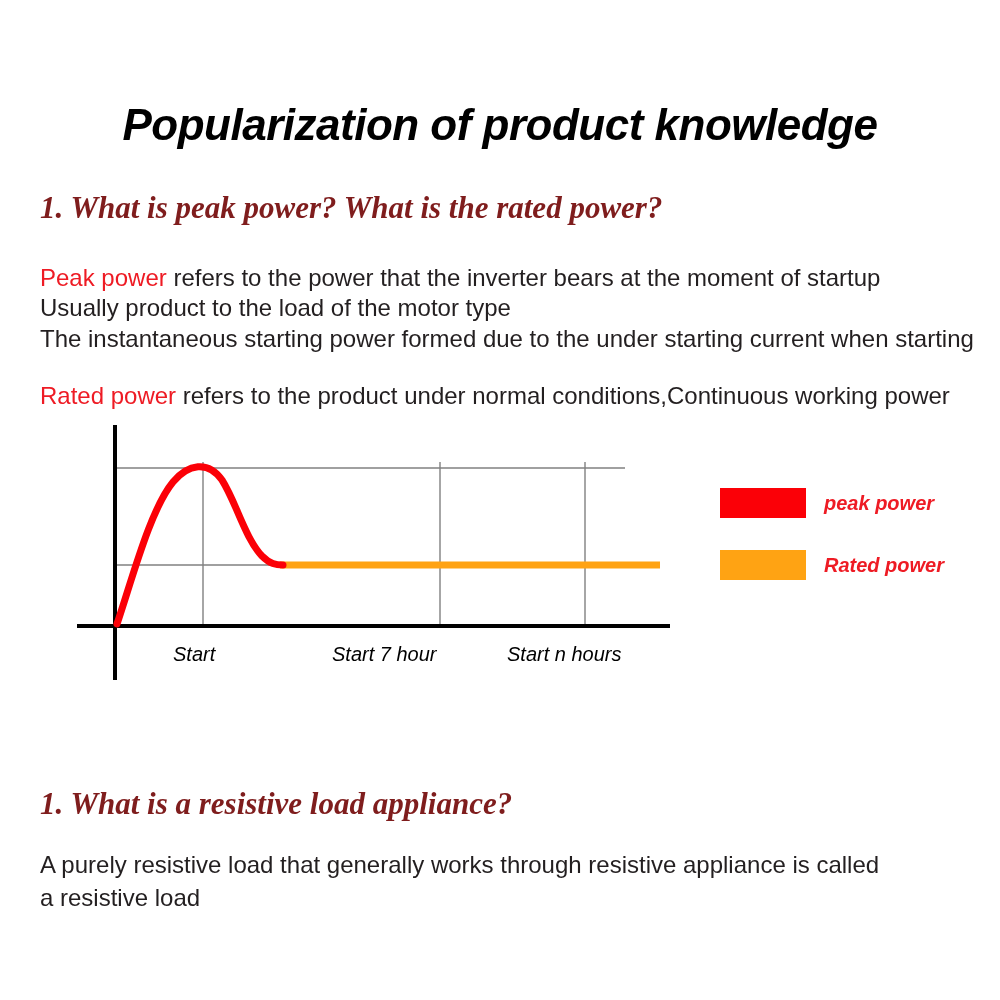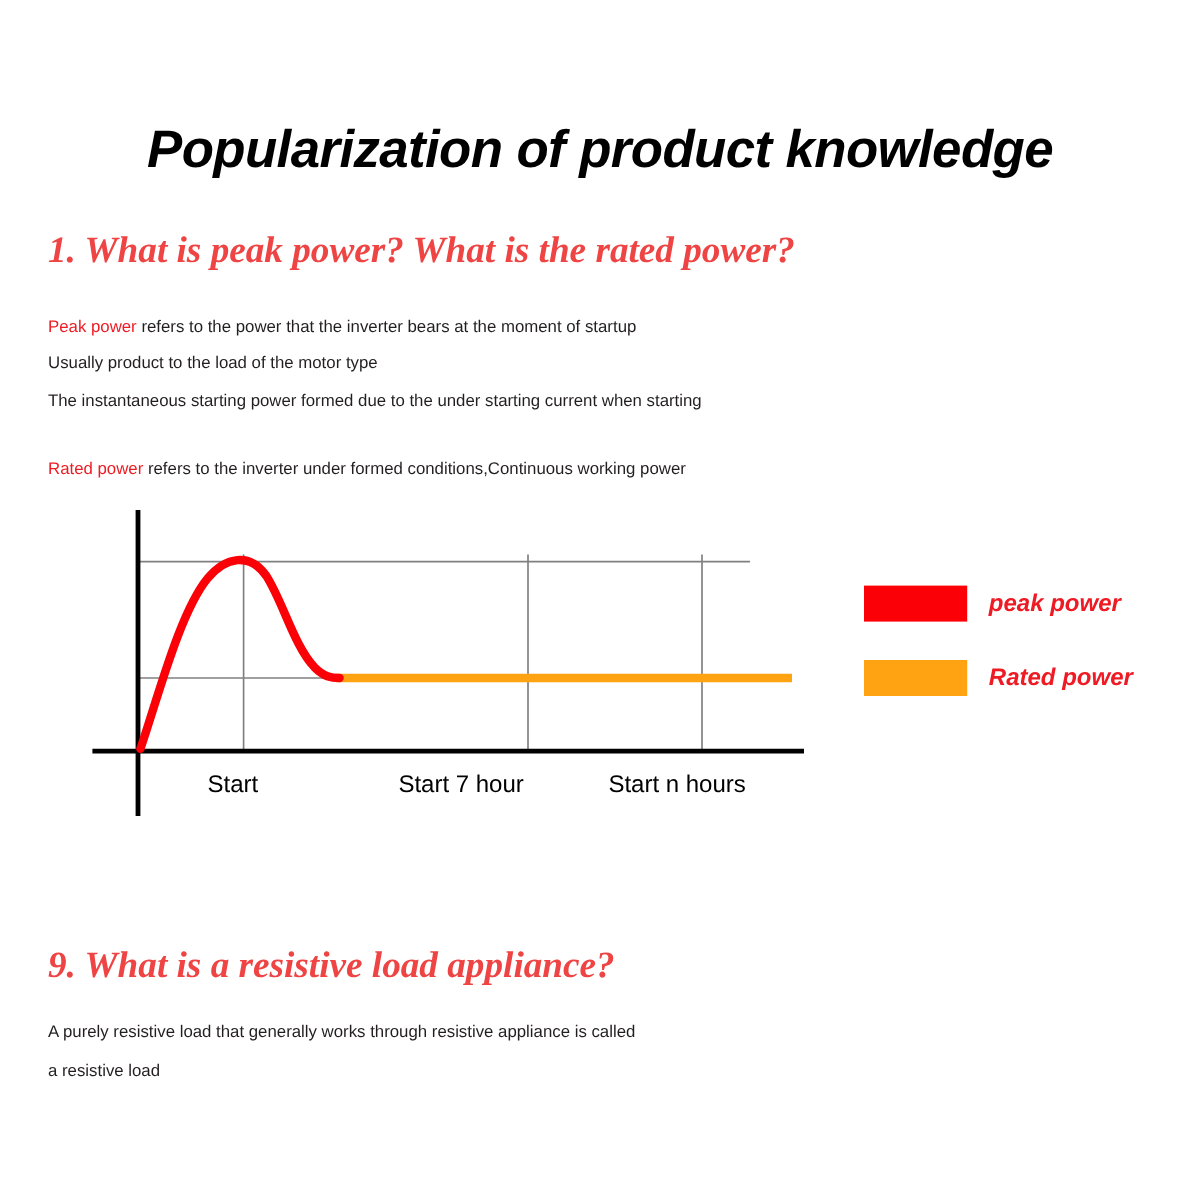--- a/index.html
+++ b/index.html
@@ -30,30 +30,30 @@
     color: #000000;
     margin-top: 48px;
   }
 
   .section-heading {
     position: absolute;
     font-family: "Liberation Serif", serif;
     font-weight: bold;
     font-style: italic;
     font-size: 31px;
-    color: #ef4444;
+    color: #7f1d1d;
     white-space: nowrap;
   }
   #heading-1 { left: 40px; top: 190px; }
   #heading-2 { left: 40px; top: 786px; }
 
   .body-line {
     position: absolute;
     font-family: "Liberation Sans", sans-serif;
-    font-size: 14px;
+    font-size: 24px;
     color: #231f20;
     white-space: nowrap;
   }
   .red-term { color: #ee1b24; }
 
   #p1-l1 { left: 40px; top: 264px; }
   #p1-l2 { left: 40px; top: 294px; }
   #p1-l3 { left: 40px; top: 325px; }
   #p2-l1 { left: 40px; top: 382px; }
   #p3-l1 { left: 40px; top: 851px; }
@@ -65,20 +65,21 @@
     left: 40px;
     top: 410px;
     width: 940px;
     height: 300px;
   }
   #chart svg { display: block; }
 
   .axis-label {
     position: absolute;
     font-family: "Liberation Sans", sans-serif;
+    font-style: italic;
     font-size: 20px;
     color: #000000;
     white-space: nowrap;
   }
   #lbl-start   { left: 133px; top: 233px; }
   #lbl-1hour   { left: 292px; top: 233px; }
   #lbl-nhours  { left: 467px; top: 233px; }
 
   .legend-swatch {
     position: absolute;
@@ -111,21 +112,21 @@
   <span class="red-term">Peak power</span><span> refers to the power that the inverter bears at the moment of startup</span>
 </div>
 <div class="body-line" id="p1-l2">
   <span>Usually product to the load of the motor type</span>
 </div>
 <div class="body-line" id="p1-l3">
   <span>The instantaneous starting power formed due to the under starting current when starting</span>
 </div>
 
 <div class="body-line" id="p2-l1">
-  <span class="red-term">Rated power</span><span> refers to the inverter under formed conditions,Continuous working power</span>
+  <span class="red-term">Rated power</span><span> refers to the product under normal conditions,Continuous working power</span>
 </div>
 
 <div id="chart">
   <svg width="940" height="300" viewBox="0 0 940 300" xmlns="http://www.w3.org/2000/svg">
 
     <g stroke="#808080" stroke-width="1.4" fill="none">
       <line x1="75" y1="58" x2="585" y2="58"></line>
       <line x1="75" y1="155" x2="620" y2="155"></line>
       <line x1="163" y1="52" x2="163" y2="215"></line>
       <line x1="400" y1="52" x2="400" y2="215"></line>
@@ -144,20 +145,20 @@
   <div class="axis-label" id="lbl-1hour">Start 7 hour</div>
   <div class="axis-label" id="lbl-nhours">Start n hours</div>
 
   <div class="legend-swatch" id="legend-swatch-peak"></div>
   <div class="legend-label" id="legend-label-peak">peak power</div>
 
   <div class="legend-swatch" id="legend-swatch-rated"></div>
   <div class="legend-label" id="legend-label-rated">Rated power</div>
 </div>
 
-<div class="section-heading" id="heading-2">9. What is a resistive load appliance?</div>
+<div class="section-heading" id="heading-2">1. What is a resistive load appliance?</div>
 
 <div class="body-line" id="p3-l1">
   <span>A purely resistive load that generally works through resistive appliance is called</span>
 </div>
 <div class="body-line" id="p3-l2">
   <span>a resistive load</span>
 </div>
 
 </body></html>

